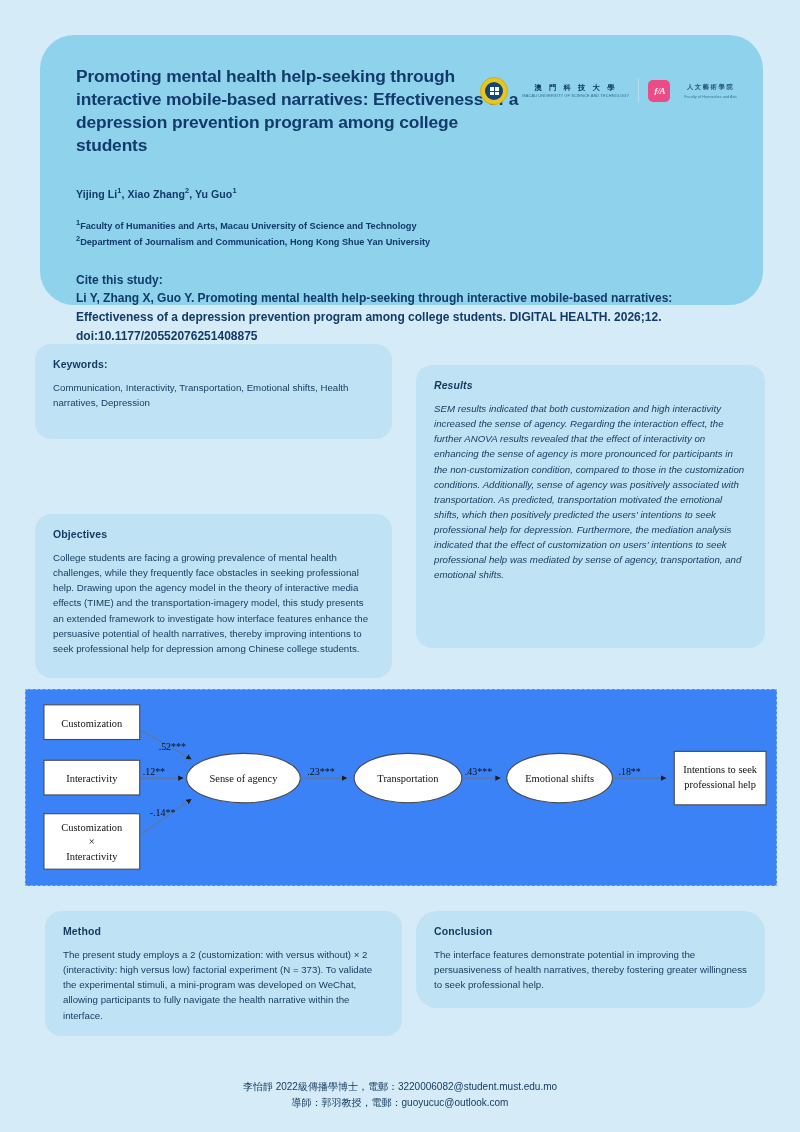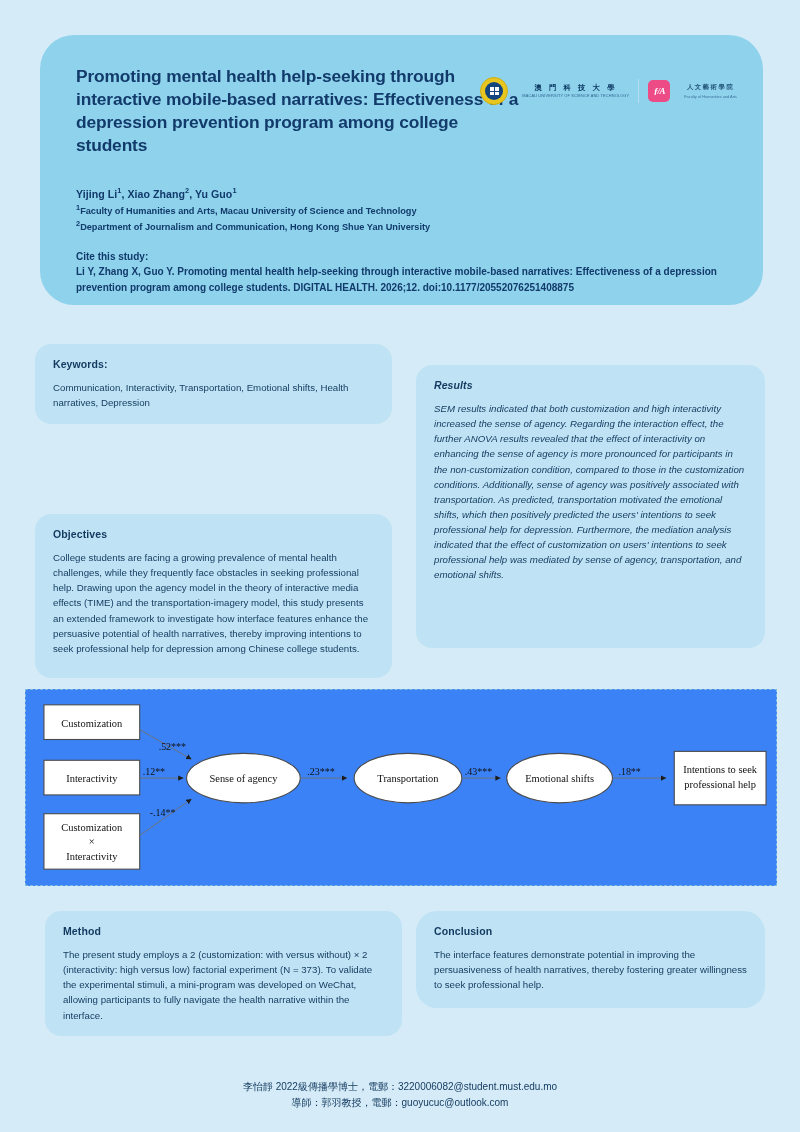--- a/index.html
+++ b/index.html
@@ -39,29 +39,29 @@
   }
   .authors {
     margin-top: 28px;
     font-size: 10.6px;
     font-weight: bold;
     color: #123a6a;
     letter-spacing: 0.05px;
   }
   .authors sup, .affil sup { font-size: 7.4px; }
   .affil {
-    margin-top: 3px;
+    margin-top: 18px;
     font-size: 9.2px;
     font-weight: bold;
     line-height: 1.55;
     color: #123a6a;
   }
   .cite-block {
-    margin-top: 14px;
-    font-size: 10px;
+    margin-top: 21px;
+    font-size: 12px;
     font-weight: bold;
     line-height: 1.55;
     color: #123a6a;
     max-width: 672px;
   }
   .cite-label { display: block; }
 
   
   .logo-row {
     position: absolute;
@@ -174,21 +174,21 @@
     color: #12395f;
     letter-spacing: 0.1px;
   }
   .card p {
     margin: 0;
     font-size: 9.7px;
     line-height: 1.56;
     color: #12395f;
   }
 
-  #card-keywords { left: 35px;  top: 344px; width: 357px; height: 80px; }
+  #card-keywords { left: 35px;  top: 344px; width: 357px; height: 95px; }
   #card-objectives { left: 35px; top: 475px; width: 357px; height: 164px; margin-top: 39px; }
   #card-results   { left: 416px; top: 365px; width: 349px; height: 283px; font-style: italic; }
   #card-method    { left: 45px;  top: 911px; width: 357px; height: 125px; }
   #card-conclusion{ left: 416px; top: 911px; width: 349px; height: 97px; border-radius: 21px; }
 
   
   .diagram-panel {
     position: absolute;
     left: 25px;
     top: 689px;

